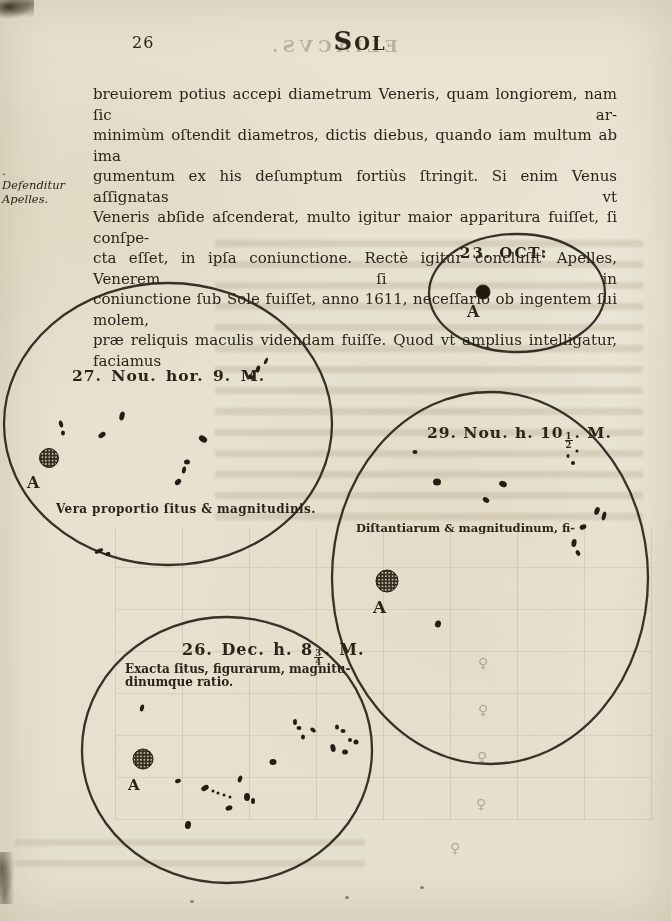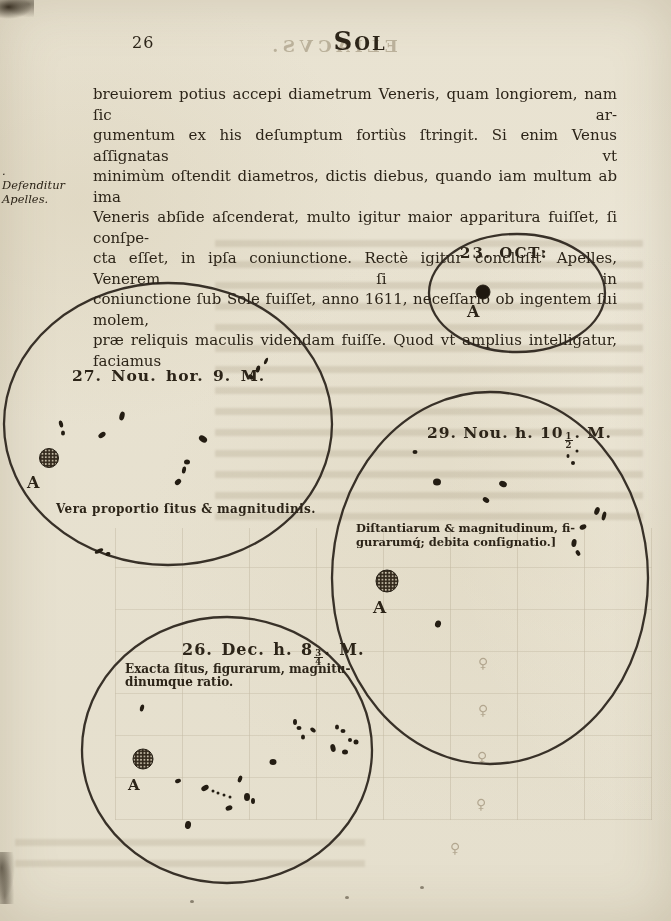--- a/index.html
+++ b/index.html
@@ -88,22 +88,22 @@
   <div class="page-number">26</div>
   <div class="running-head">Sol</div>
 
   <div class="margin-note">
     <div>. Defenditur</div>
     <div>Apelles.</div>
   </div>
 
   <div class="bodytext">
     <div class="bodyline">breuiorem potius accepi diametrum Veneris, quam longiorem, nam ſic ar-</div>
+    <div class="bodyline">minimùm oſtendit diametros, dictis diebus, quando iam multum ab ima</div>
     <div class="bodyline">gumentum ex his deſumptum fortiùs ſtringit. Si enim Venus aſſignatas vt</div>
-    <div class="bodyline">minimùm oſtendit diametros, dictis diebus, quando iam multum ab ima</div>
     <div class="bodyline">Veneris abſide aſcenderat, multo igitur maior apparitura fuiſſet, ſi conſpe-</div>
     <div class="bodyline"><span>cta eſſet, in ipſa coniunctione. Rectè igitur concluſit</span><sup>l</sup><span> Apelles, Venerem ſi in</span></div>
     <div class="bodyline">coniunctione ſub Sole fuiſſet, anno 1611, neceſſario ob ingentem ſui molem,</div>
     <div class="bodyline">præ reliquis maculis videndam fuiſſe. Quod vt amplius intelligatur, faciamus</div>
   </div>
 
   <svg class="figs" width="671" height="921">
     <defs>
       <pattern id="stipple" width="3.4" height="3.4" patternUnits="userSpaceOnUse">
         <rect width="3.4" height="3.4" fill="#33291c"></rect>
@@ -178,21 +178,20 @@
   <div class="fa f2-a">A</div>
   <div class="fcaption f2-caption">Vera proportio ſitus &amp; magnitudinis.</div>
 
   <div class="flabel f3-label"><span>29. Nou. h. 10</span><span class="frac">
         <span class="num">1</span>
         <span class="den">2</span>
       </span><span>. M.</span></div>
   <div class="fa f3-a">A</div>
   <div class="fcaption f3-caption">
     <div>Diſtantiarum &amp; magnitudinum, fi-</div>
-    <div>gurarumq́; debita conſignatio.]</div>
   </div>
 
   <div class="flabel f4-label"><span>26. Dec. h. 8</span><span class="frac">
         <span class="num">3</span>
         <span class="den">4</span>
       </span><span>. M.</span></div>
   <div class="fa f4-a">A</div>
   <div class="fcaption f4-caption">
     <div>Exacta ſitus, figurarum, magnitu-</div>
     <div>dinumque ratio.</div>

